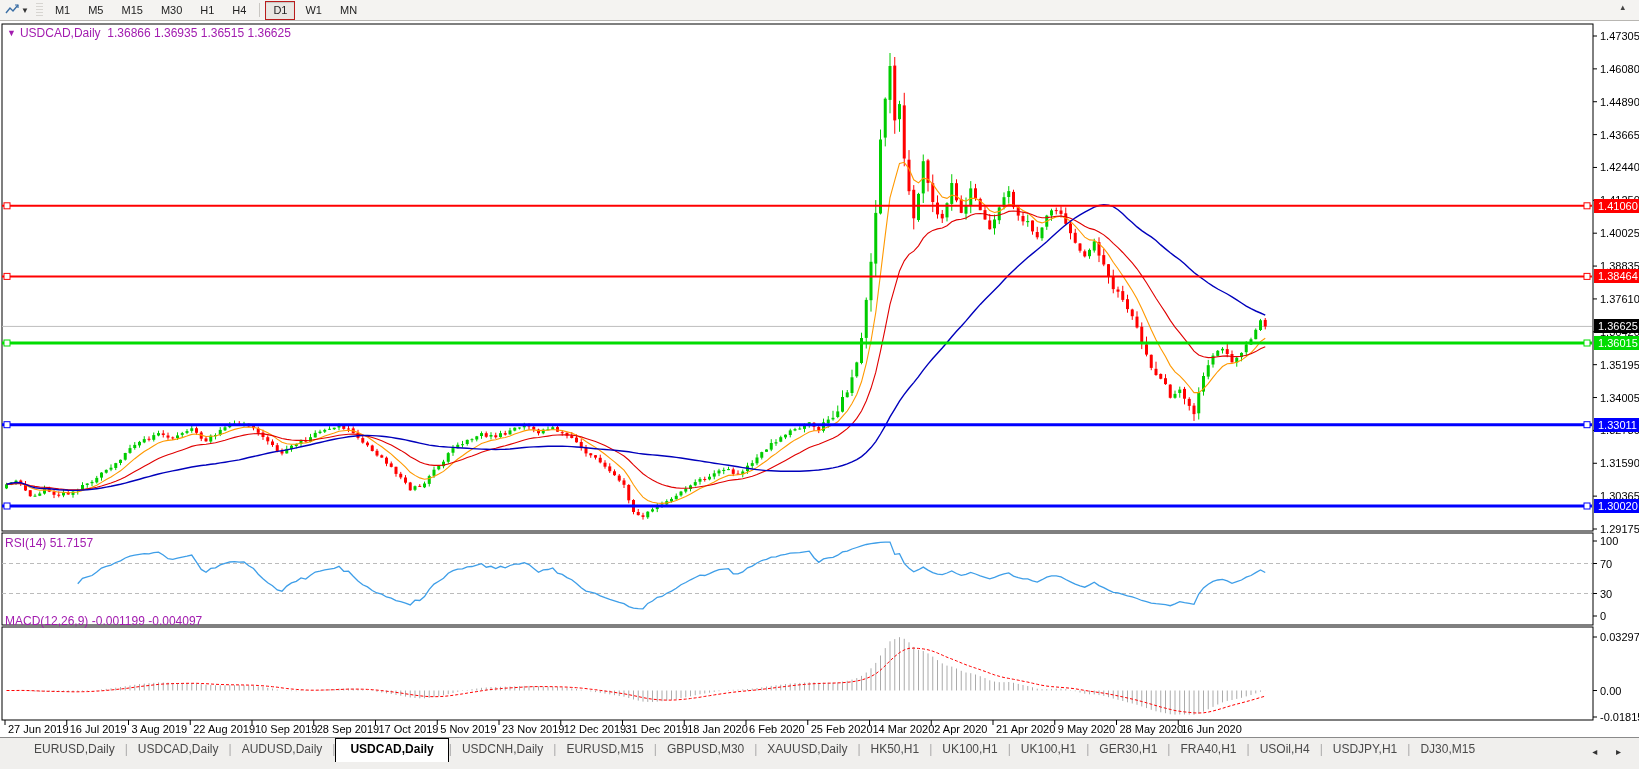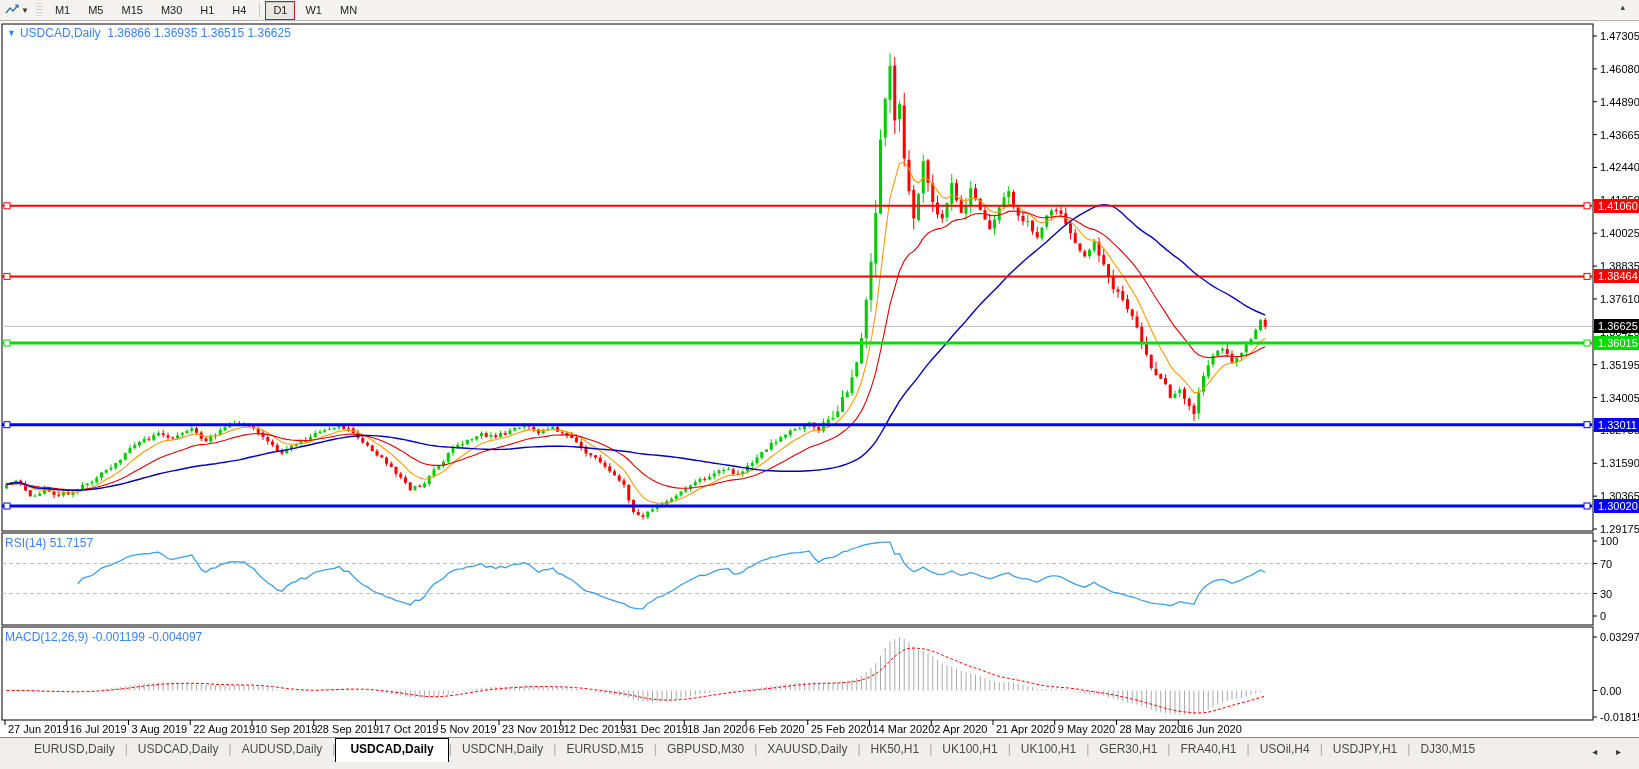--- a/index.html
+++ b/index.html
@@ -13,21 +13,21 @@
   .tool-btn{padding:2px 7px;margin:0 1px;border:1px solid transparent;cursor:default;line-height:13px;}
   .tool-btn.active{background:#e9e7e3;border:1px solid #b91c1c;box-shadow:inset 0 1px 1px rgba(0,0,0,.15);}
   .tool-icon{display:flex;align-items:center;padding:1px 4px;border:1px solid transparent;}
   .tool-sep{width:1px;height:14px;background:#c9c7c3;margin:0 4px;}
   .tool-caret{font-size:8px;color:#333;margin-left:2px;}
   .overflow-btn{position:absolute;right:14px;top:2px;font-size:9px;color:#444;}
   
   #chart-area{position:absolute;left:0;top:21px;width:1639px;height:716px;background:#fff;}
   #chart-svg{position:absolute;left:0;top:0;}
   #chart-svg text{font-family:"Liberation Sans",sans-serif;}
-  .overlay-title{position:absolute;font-size:12px;color:#3b82f6;white-space:pre;z-index:4;}
+  .overlay-title{position:absolute;font-size:12px;color:#a21caf;white-space:pre;z-index:4;}
   .tri{font-size:9px;margin-right:4px;position:relative;top:-1px;}
   .price-tag{position:absolute;left:1594px;height:14px;line-height:14px;font-size:11px;
              color:#fff;padding:0 3px 0 4px;z-index:6;white-space:nowrap;}
   
   .tabbar{position:absolute;left:0;top:737px;width:1639px;height:32px;background:#f0efed;
           border-top:1px solid #8a8a8a;display:flex;align-items:flex-start;font-size:12px;color:#4a4a4a;}
   .tab{padding:3px 10px 4px 10px;margin-top:1px;cursor:default;white-space:nowrap;}
   .tab.active{background:#fff;border:1px solid #000;border-bottom:none;font-weight:bold;color:#000;
               padding:3px 14px 6px 14px;margin-top:0;}
   .tab-sep{color:#aaa;margin-top:4px;}
@@ -975,21 +975,21 @@
         <line x1="1260.5" x2="1260.5" y1="669.5" y2="670.7" stroke="#ababab"></line>
         <line x1="1265.25" x2="1265.25" y1="669.5" y2="669.6" stroke="#ababab"></line>
       </g>
       <polyline points="6.5,669.5 11.25,669.5 16,669.5 20.75,669.4 25.5,669.5 30.25,669.6 35,669.8 39.75,670.0 44.5,670.2 49.25,670.3 54,670.4 58.75,670.5 63.5,670.6 68.25,670.7 73,670.8 77.75,670.8 82.5,670.7 87.25,670.6 92,670.4 96.75,670.1 101.5,669.8 106.25,669.4 111,669.0 115.75,668.5 120.5,668.0 125.25,667.5 130,666.9 134.75,666.2 139.5,665.6 144.25,665.0 149,664.5 153.75,663.9 158.5,663.4 163.25,663.0 168,662.8 172.75,662.6 177.5,662.5 182.25,662.4 187,662.3 191.75,662.3 196.5,662.3 201.25,662.5 206,662.7 210.75,663.0 215.5,663.3 220.25,663.5 225,663.6 229.75,663.8 234.5,663.8 239.25,663.9 244,664.0 248.75,664.1 253.5,664.2 258.25,664.5 263,664.8 267.75,665.2 272.5,665.7 277.25,666.2 282,666.9 286.75,667.5 291.5,668.0 296.25,668.4 301,668.8 305.75,669.0 310.5,669.2 315.25,669.2 320,669.1 324.75,669.0 329.5,668.9 334.25,668.7 339,668.5 343.75,668.3 348.5,668.1 353.25,668.1 358,668.1 362.75,668.2 367.5,668.4 372.25,668.7 377,669.1 381.75,669.6 386.5,670.2 391.25,670.7 396,671.4 400.75,672.0 405.5,672.8 410.25,673.5 415,674.2 419.75,674.8 424.5,675.3 429.25,675.6 434,675.7 438.75,675.6 443.5,675.4 448.25,674.9 453,674.3 457.75,673.6 462.5,672.9 467.25,672.1 472,671.3 476.75,670.6 481.5,669.8 486.25,669.1 491,668.5 495.75,668.0 500.5,667.6 505.25,667.2 510,666.9 514.75,666.6 519.5,666.3 524.25,666.0 529,665.8 533.75,665.6 538.5,665.6 543.25,665.6 548,665.6 552.75,665.7 557.5,665.8 562.25,665.9 567,666.1 571.75,666.4 576.5,666.7 581.25,667.1 586,667.6 590.75,668.2 595.5,668.7 600.25,669.4 605,670.0 609.75,670.7 614.5,671.4 619.25,672.1 624,672.8 628.75,673.7 633.5,674.6 638.25,675.6 643,676.6 647.75,677.5 652.5,678.2 657.25,678.6 662,679.0 666.75,679.1 671.5,679.1 676.25,678.9 681,678.5 685.75,678.1 690.5,677.5 695.25,676.9 700,676.2 704.75,675.4 709.5,674.7 714.25,673.9 719,673.2 723.75,672.5 728.5,671.8 733.25,671.2 738,670.7 742.75,670.2 747.5,669.8 752.25,669.3 757,668.9 761.75,668.3 766.5,667.8 771.25,667.2 776,666.6 780.75,666.0 785.5,665.5 790.25,664.9 795,664.3 799.75,663.8 804.5,663.4 809.25,663.0 814,662.7 818.75,662.5 823.5,662.3 828.25,662.2 833,662.1 837.75,661.9 842.5,661.7 847.25,661.3 852,660.8 856.75,660.0 861.5,659.0 866.25,657.5 871,655.5 875.75,652.8 880.5,649.1 885.25,644.7 890,639.8 894.75,635.5 899.5,631.6 904.25,628.9 909,627.3 913.75,627.1 918.5,627.4 923.25,627.9 928,628.8 932.75,630.2 937.5,632.0 942.25,634.1 947,636.2 951.75,638.0 956.5,639.9 961.25,641.9 966,643.8 970.75,645.5 975.5,647.1 980.25,648.7 985,650.4 989.75,652.2 994.5,653.9 999.25,655.3 1004,656.5 1008.75,657.4 1013.5,658.3 1018.25,659.2 1023,660.2 1027.75,661.1 1032.5,662.2 1037.25,663.3 1042,664.3 1046.75,665.1 1051.5,665.6 1056.25,666.0 1061,666.4 1065.75,666.8 1070.5,667.2 1075.25,667.8 1080,668.6 1084.75,669.4 1089.5,670.2 1094.25,670.8 1099,671.5 1103.75,672.2 1108.5,673.0 1113.25,673.9 1118,674.9 1122.75,675.9 1127.5,677.0 1132.25,678.1 1137,679.2 1141.75,680.5 1146.5,681.8 1151.25,683.2 1156,684.6 1160.75,686.0 1165.5,687.2 1170.25,688.4 1175,689.5 1179.75,690.3 1184.5,690.9 1189.25,691.4 1194,691.9 1198.75,692.0 1203.5,691.8 1208.25,691.1 1213,690.0 1217.75,688.7 1222.5,687.3 1227.25,685.8 1232,684.4 1236.75,683.1 1241.5,681.9 1246.25,680.6 1251,679.3 1255.75,677.9 1260.5,676.5 1265.25,675.1" fill="none" stroke="#ff0000" stroke-width="1" stroke-dasharray="3,2"></polyline>
     </svg>
 
   <div class="overlay-title" style="left:7px;top:5px;"><span class="tri">▼</span><span>USDCAD,Daily</span>  <span>1.36866</span> <span>1.36935</span> <span>1.36515</span> <span>1.36625</span></div>
 
   <div class="overlay-title" style="left:5px;top:515px;"><span>RSI(14)</span> <span>51.7157</span></div>
 
-  <div class="overlay-title" style="left:5px;top:609px;"><span>MACD(12,26,9)</span> <span>-0.001199 -0.004097</span></div>
+  <div class="overlay-title" style="left:5px;top:593px;"><span>MACD(12,26,9)</span> <span>-0.001199 -0.004097</span></div>
 
   <div id="tags">
       <div class="price-tag" style="background: rgb(255, 0, 0); top: 177.817px;">1.41060</div>
       <div class="price-tag" style="background: rgb(255, 0, 0); top: 248.409px;">1.38464</div>
       <div class="price-tag" style="background: rgb(0, 221, 0); top: 315.003px;">1.36015</div>
       <div class="price-tag" style="background: rgb(0, 0, 255); top: 396.69px;">1.33011</div>
       <div class="price-tag" style="background: rgb(0, 0, 255); top: 478.022px;">1.30020</div>
       <div class="price-tag" style="background: rgb(0, 0, 0); top: 298.416px;">1.36625</div>
     </div>
 </div>

